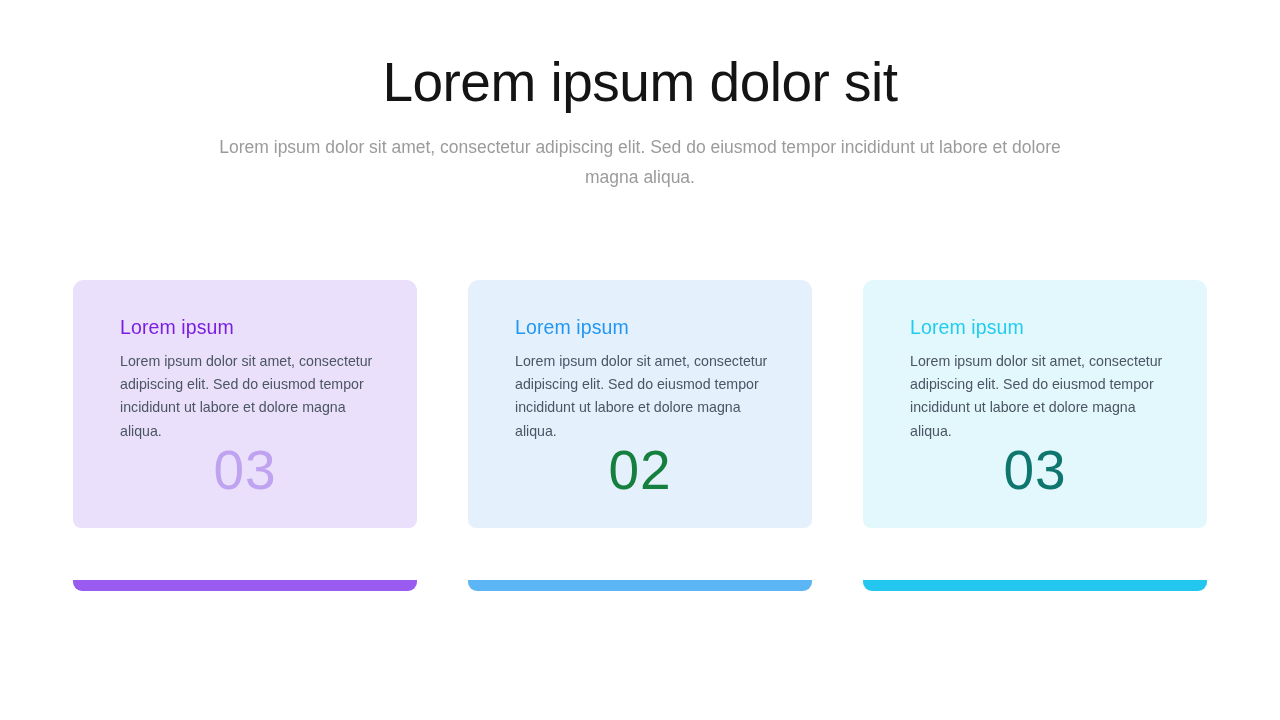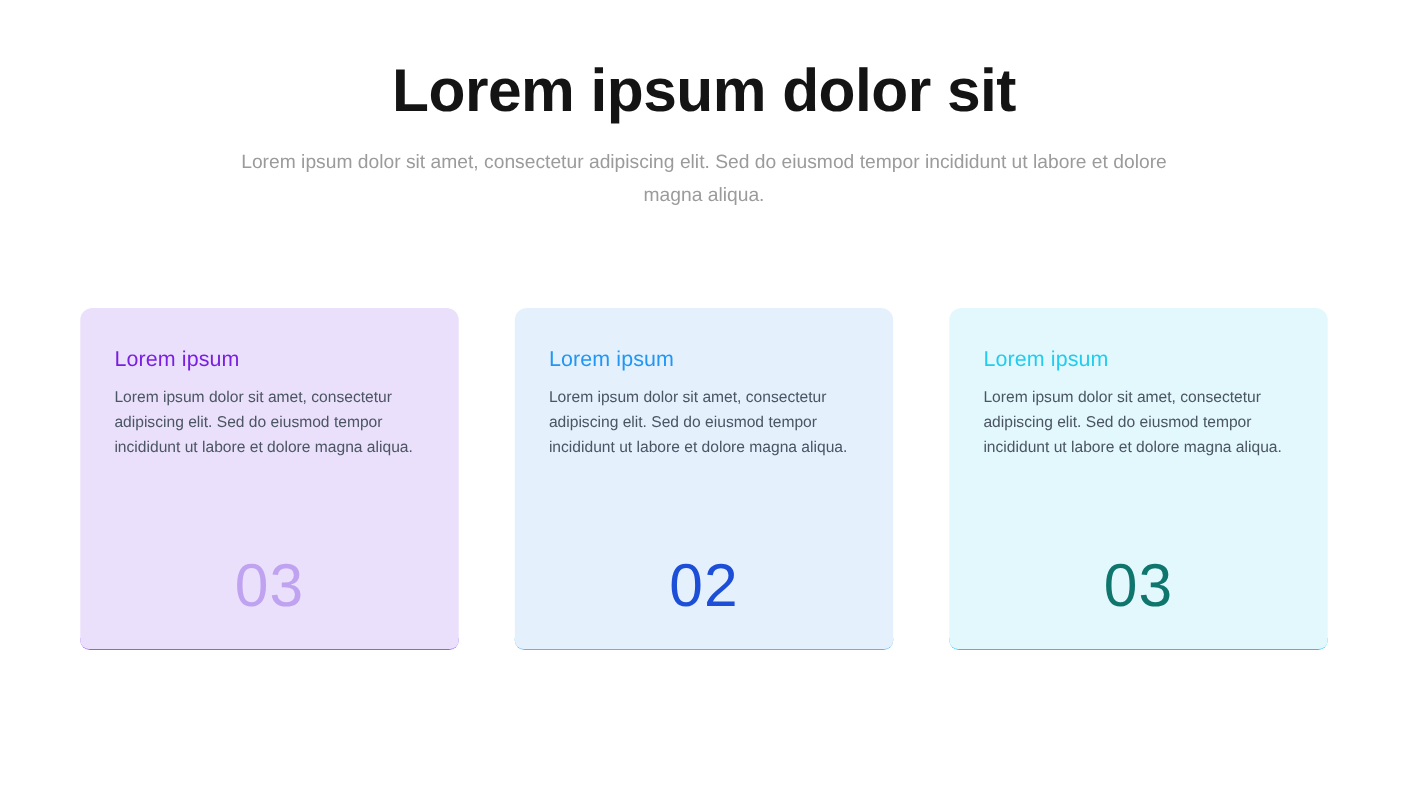--- a/index.html
+++ b/index.html
@@ -26,21 +26,21 @@
     position: absolute;
     top: 48px;
     left: 0;
     width: 1280px;
     text-align: center;
   }
   .page-title {
     margin: 0;
     font-family: "Liberation Sans", sans-serif;
     font-size: 55px;
-    font-weight: 700;
+    font-weight: 400;
     line-height: 68px;
     letter-spacing: -0.5px;
     color: #141414;
     white-space: nowrap;
   }
   .page-subtitle {
     margin: 16px auto 0 auto;
     width: 880px;
     font-family: "Liberation Sans", sans-serif;
     font-size: 17.5px;
@@ -63,24 +63,24 @@
   .card-wrap {
     position: relative;
     width: 344px;
     display: flex;
     flex-direction: column;
   }
 
   .card {
     position: relative;
     width: 344px;
-    height: 310px;
+    height: 248px;
     box-sizing: border-box;
     border-radius: 11px 11px 8px 8px;
-    padding: 34px 31px 0 31px;
+    padding: 34px 31px 0 47px;
     z-index: 2;
   }
 
   .card-title {
     margin: 0;
     font-family: "Liberation Sans", sans-serif;
     font-size: 19.5px;
     font-weight: 400;
     line-height: 26px;
     letter-spacing: 0.1px;
@@ -141,21 +141,21 @@
         <p class="card-text">Lorem ipsum dolor sit amet, consectetur adipiscing elit. Sed do eiusmod tempor incididunt ut labore et dolore magna aliqua.</p>
         <div class="card-number" style="color: rgb(191, 163, 240);">03</div>
       </div>
     </div>
 
     <div class="card-wrap">
       <div class="card-bar" style="background-color: rgb(92, 182, 245);"></div>
       <div class="card" style="background-color: rgb(228, 241, 253);">
         <h2 class="card-title" style="color: rgb(33, 150, 243);">Lorem ipsum</h2>
         <p class="card-text">Lorem ipsum dolor sit amet, consectetur adipiscing elit. Sed do eiusmod tempor incididunt ut labore et dolore magna aliqua.</p>
-        <div class="card-number" style="color: #1d4ed8;">02</div>
+        <div class="card-number" style="color: #15803d;">02</div>
       </div>
     </div>
 
     <div class="card-wrap">
       <div class="card-bar" style="background-color: rgb(34, 198, 238);"></div>
       <div class="card" style="background-color: rgb(227, 248, 253);">
         <h2 class="card-title" style="color: rgb(34, 204, 238);">Lorem ipsum</h2>
         <p class="card-text">Lorem ipsum dolor sit amet, consectetur adipiscing elit. Sed do eiusmod tempor incididunt ut labore et dolore magna aliqua.</p>
         <div class="card-number" style="color: #0f766e;">03</div>
       </div>

